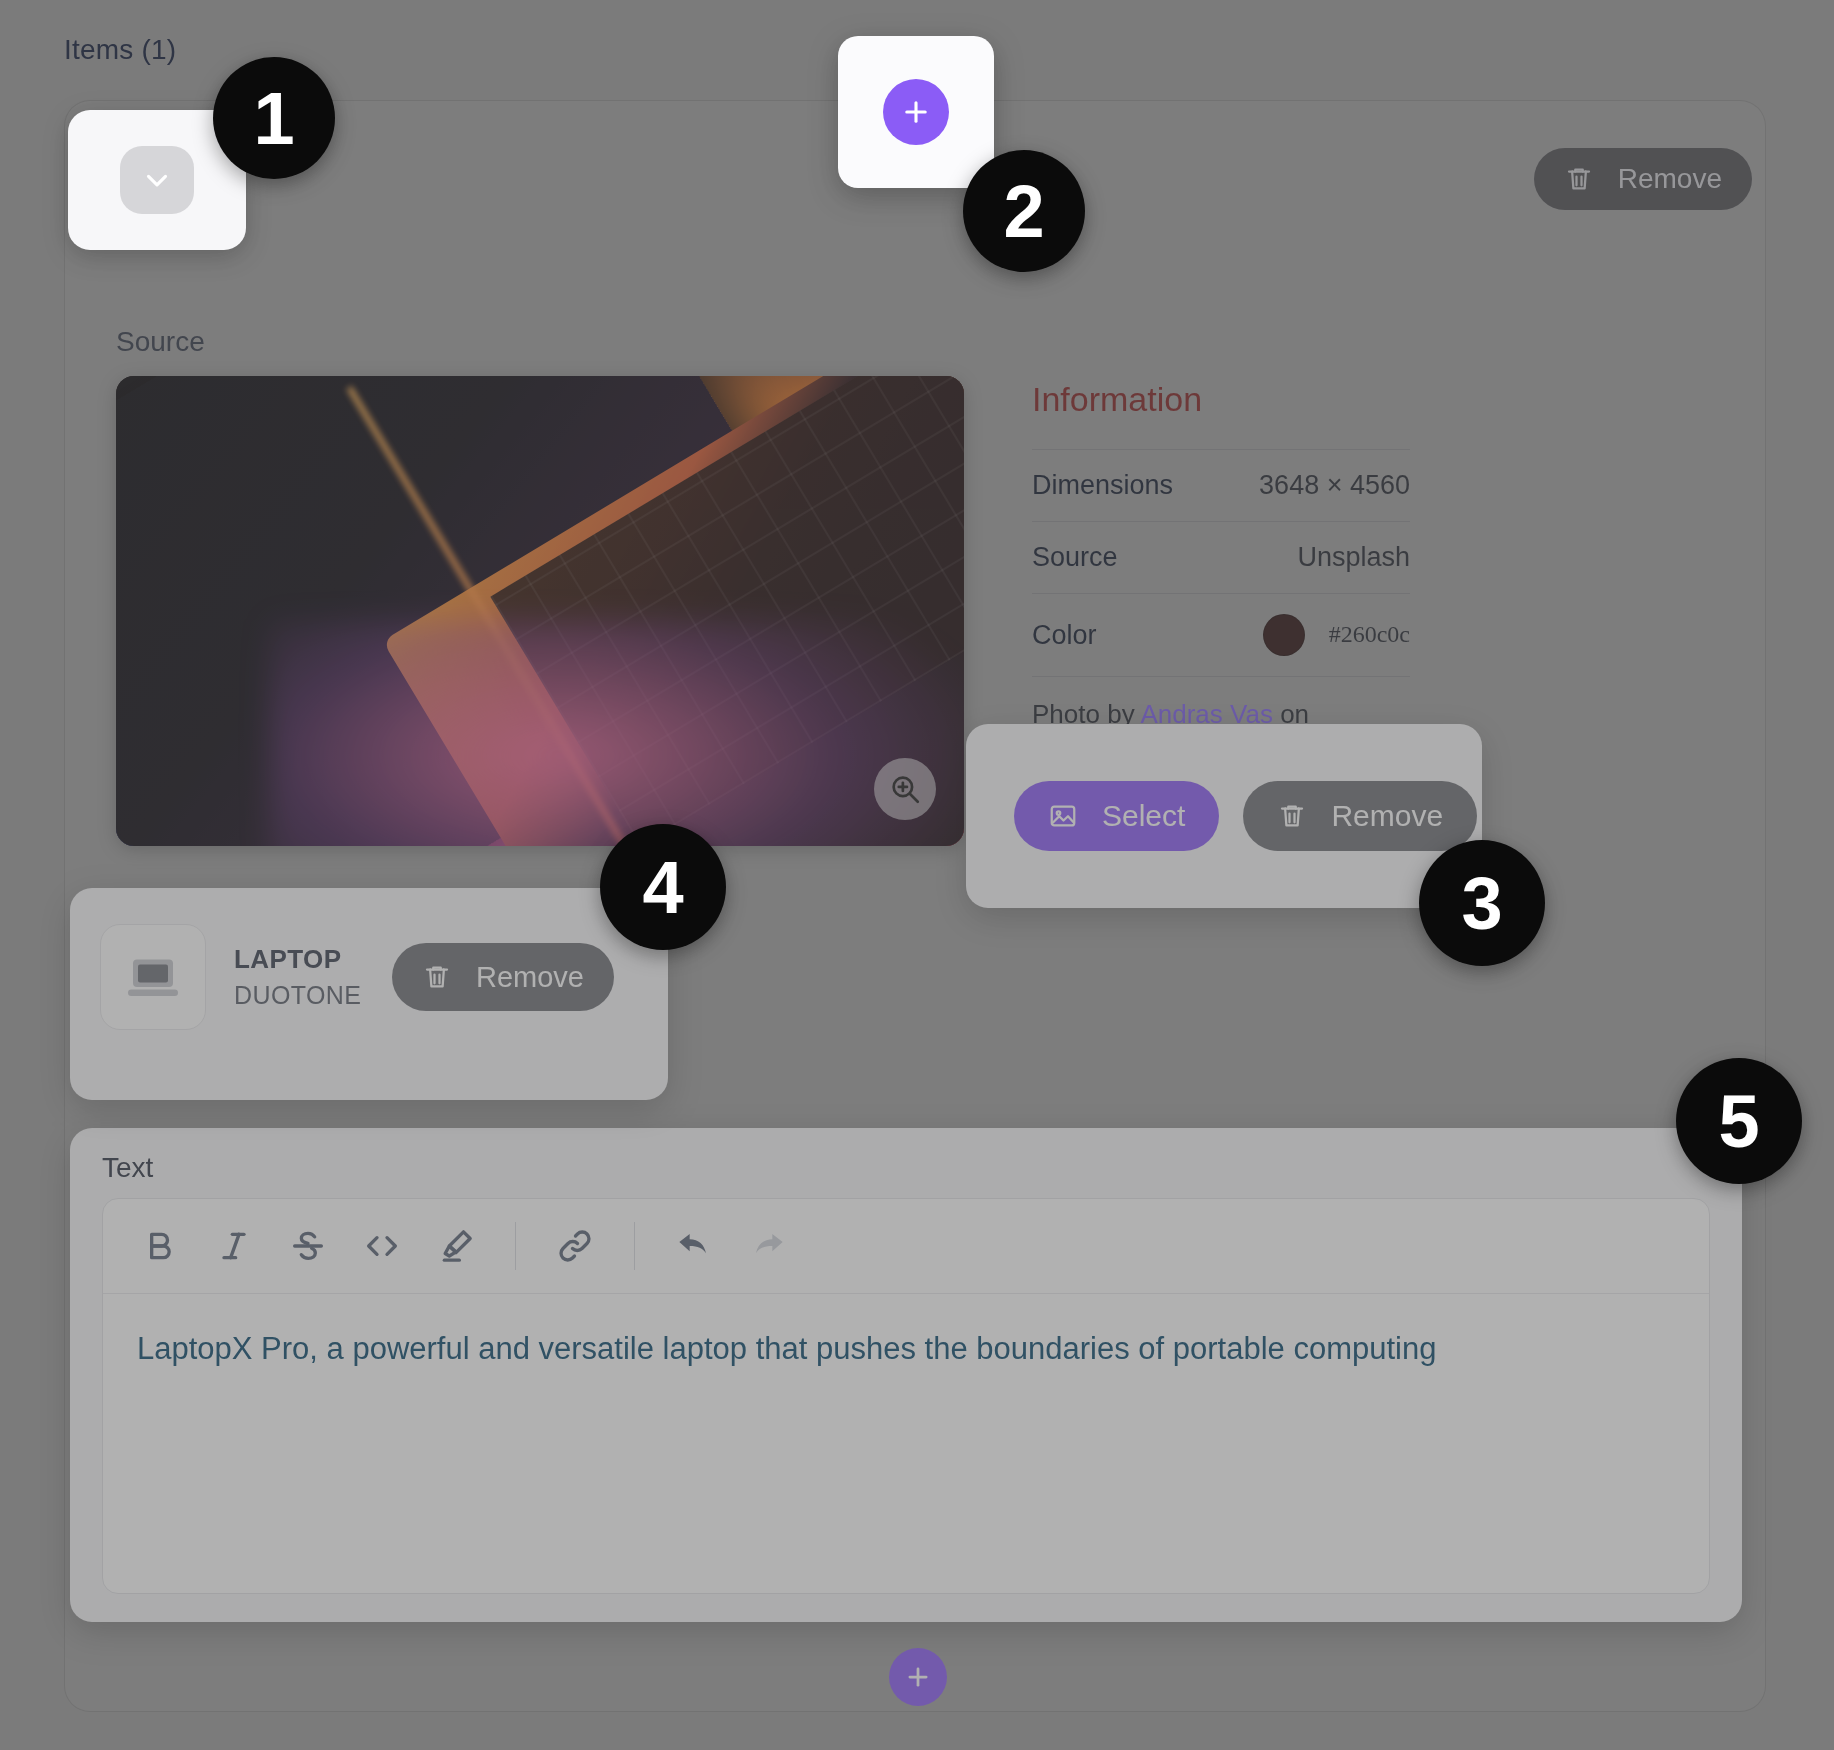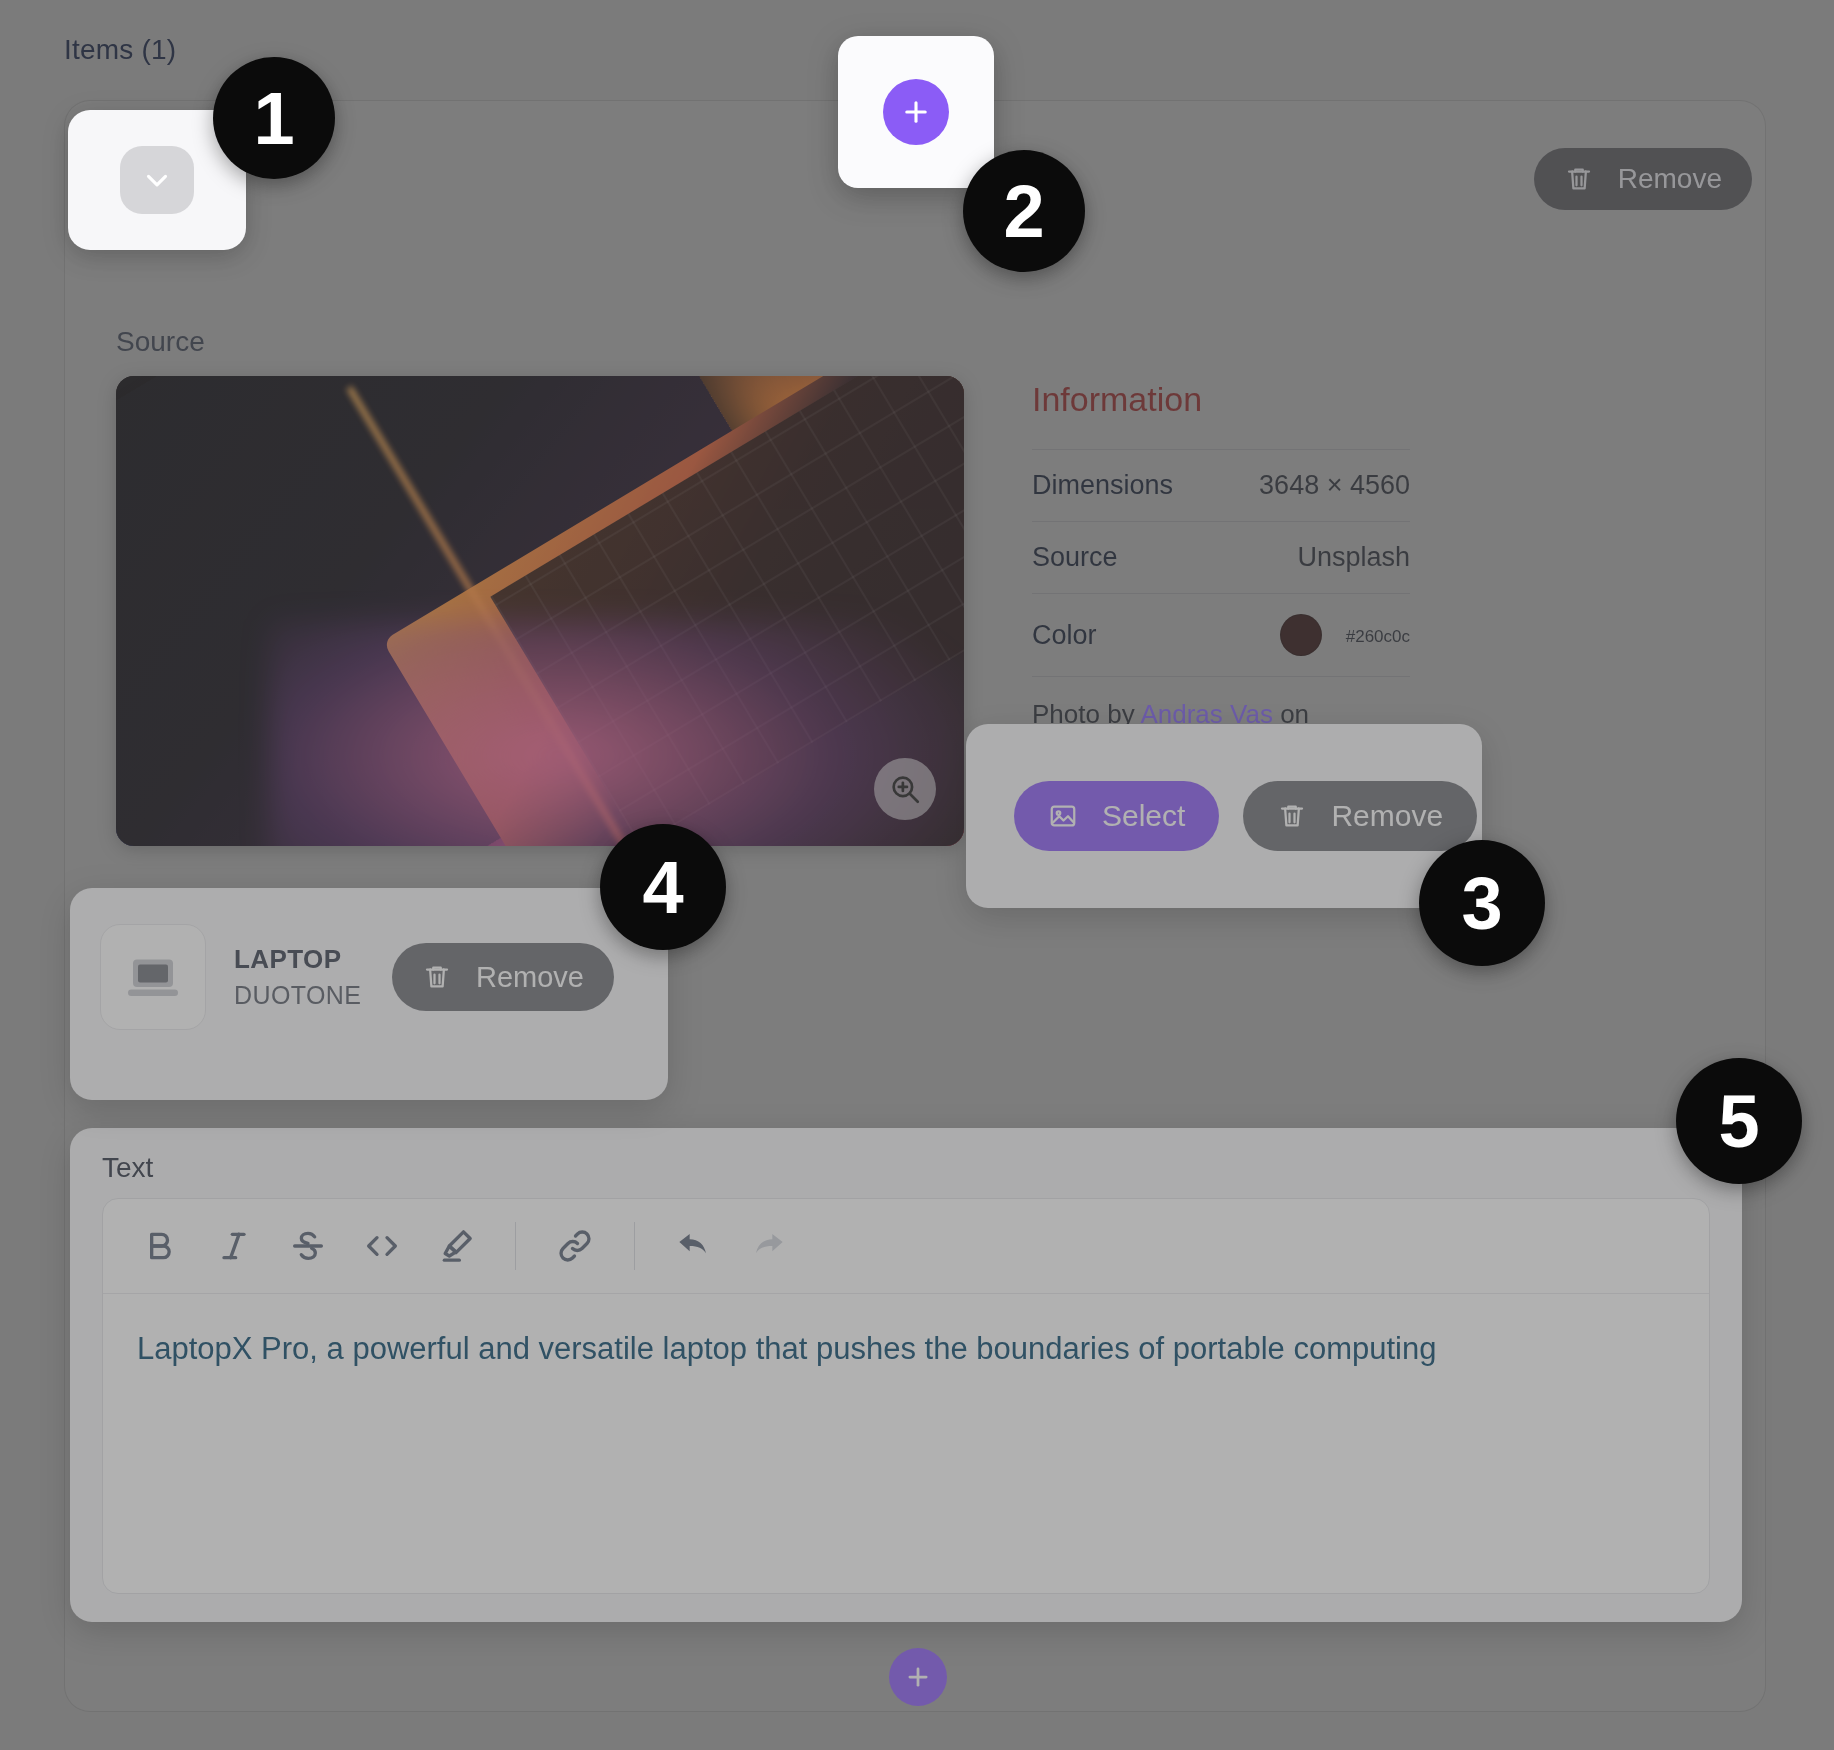--- a/index.html
+++ b/index.html
@@ -131,21 +131,21 @@
   
   .info{position:absolute;left:1032px;top:380px;width:378px;}
   .info-title{font-size:34px;color:#7f1d1d;margin-bottom:30px;}
   .info-row{
     display:flex;align-items:center;justify-content:space-between;
     border-top:1px solid rgba(130,130,135,.7);
     padding:20px 0;font-size:27px;
   }
   .info-key{color:#0f172a;}
   .info-val{color:#1f232c;}
-  .info-val.mono{font-family:Liberation Sans, sans-serif;font-size:17px;}
+  .info-val.mono{font-family:Liberation Serif, serif;font-size:24px;}
   .swatch{
     display:inline-block;width:40px;height:40px;border-radius:50%;
     vertical-align:middle;margin-right:16px;border:1px solid rgba(0,0,0,.25);
   }
   .credit{
     border-top:1px solid rgba(130,130,135,.7);
     padding-top:22px;font-size:26px;color:#1f232c;
   }
   .credit a{color:#7c5cf0;text-decoration:none;}
 

